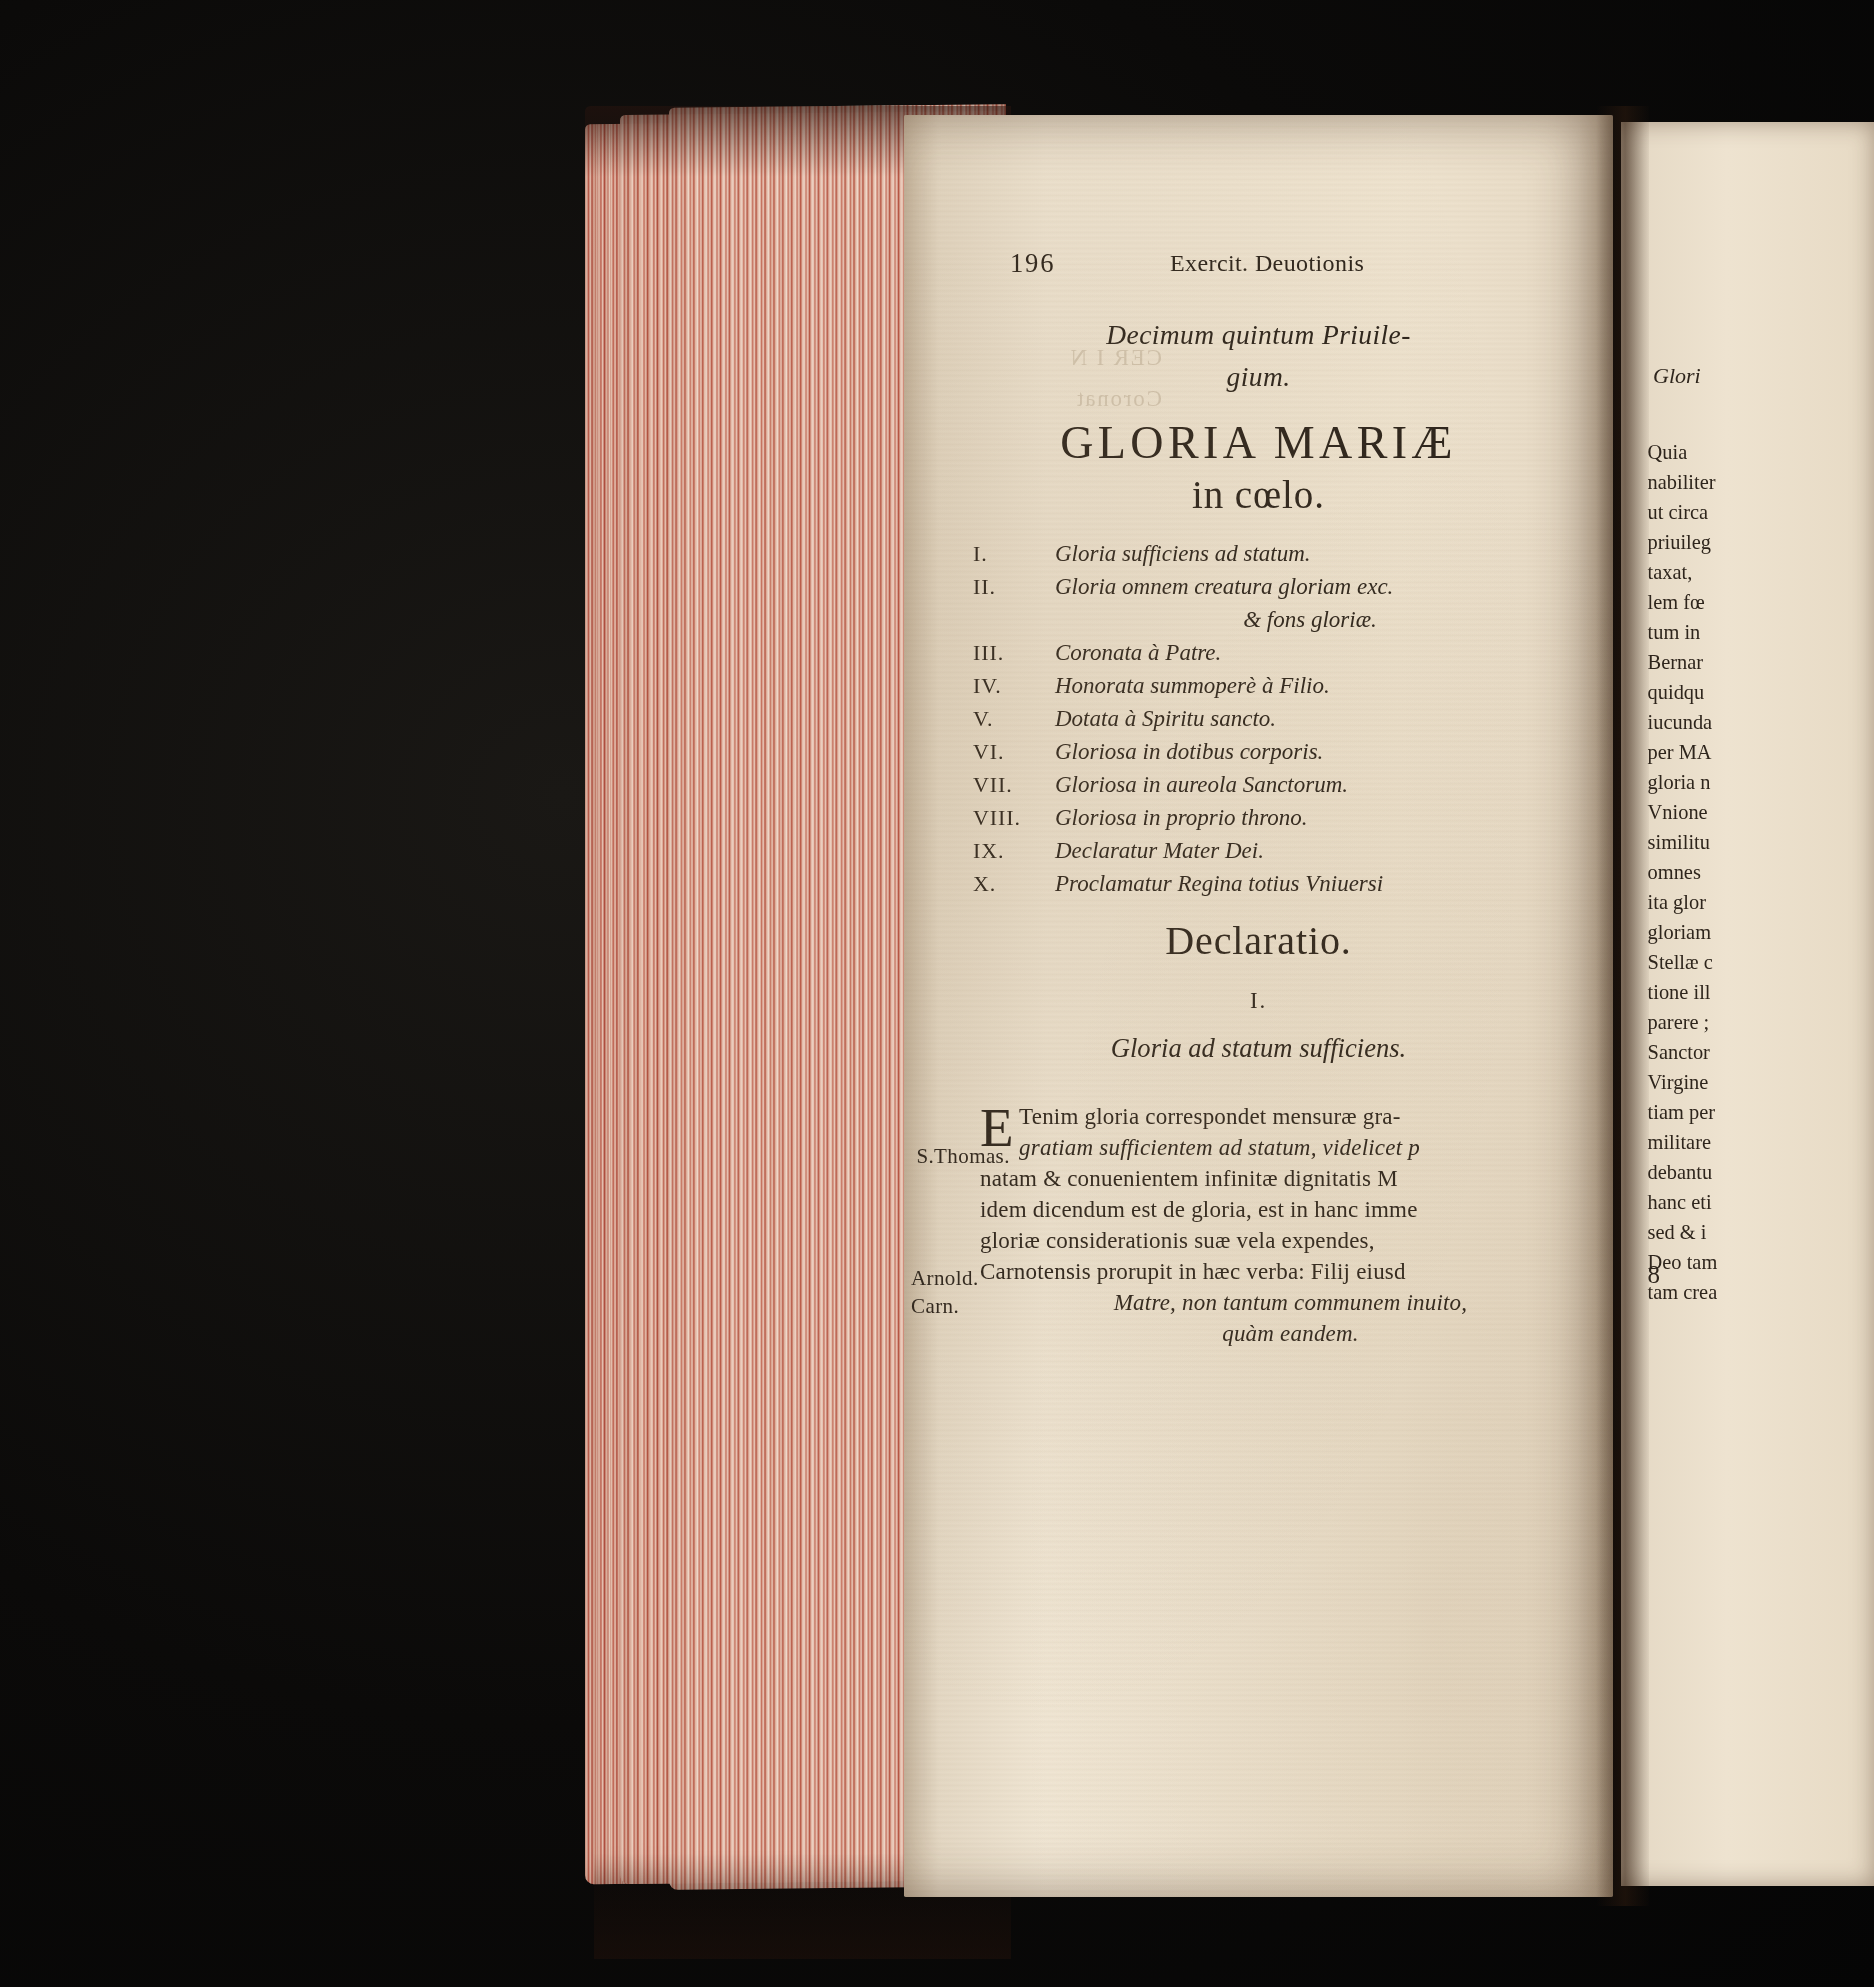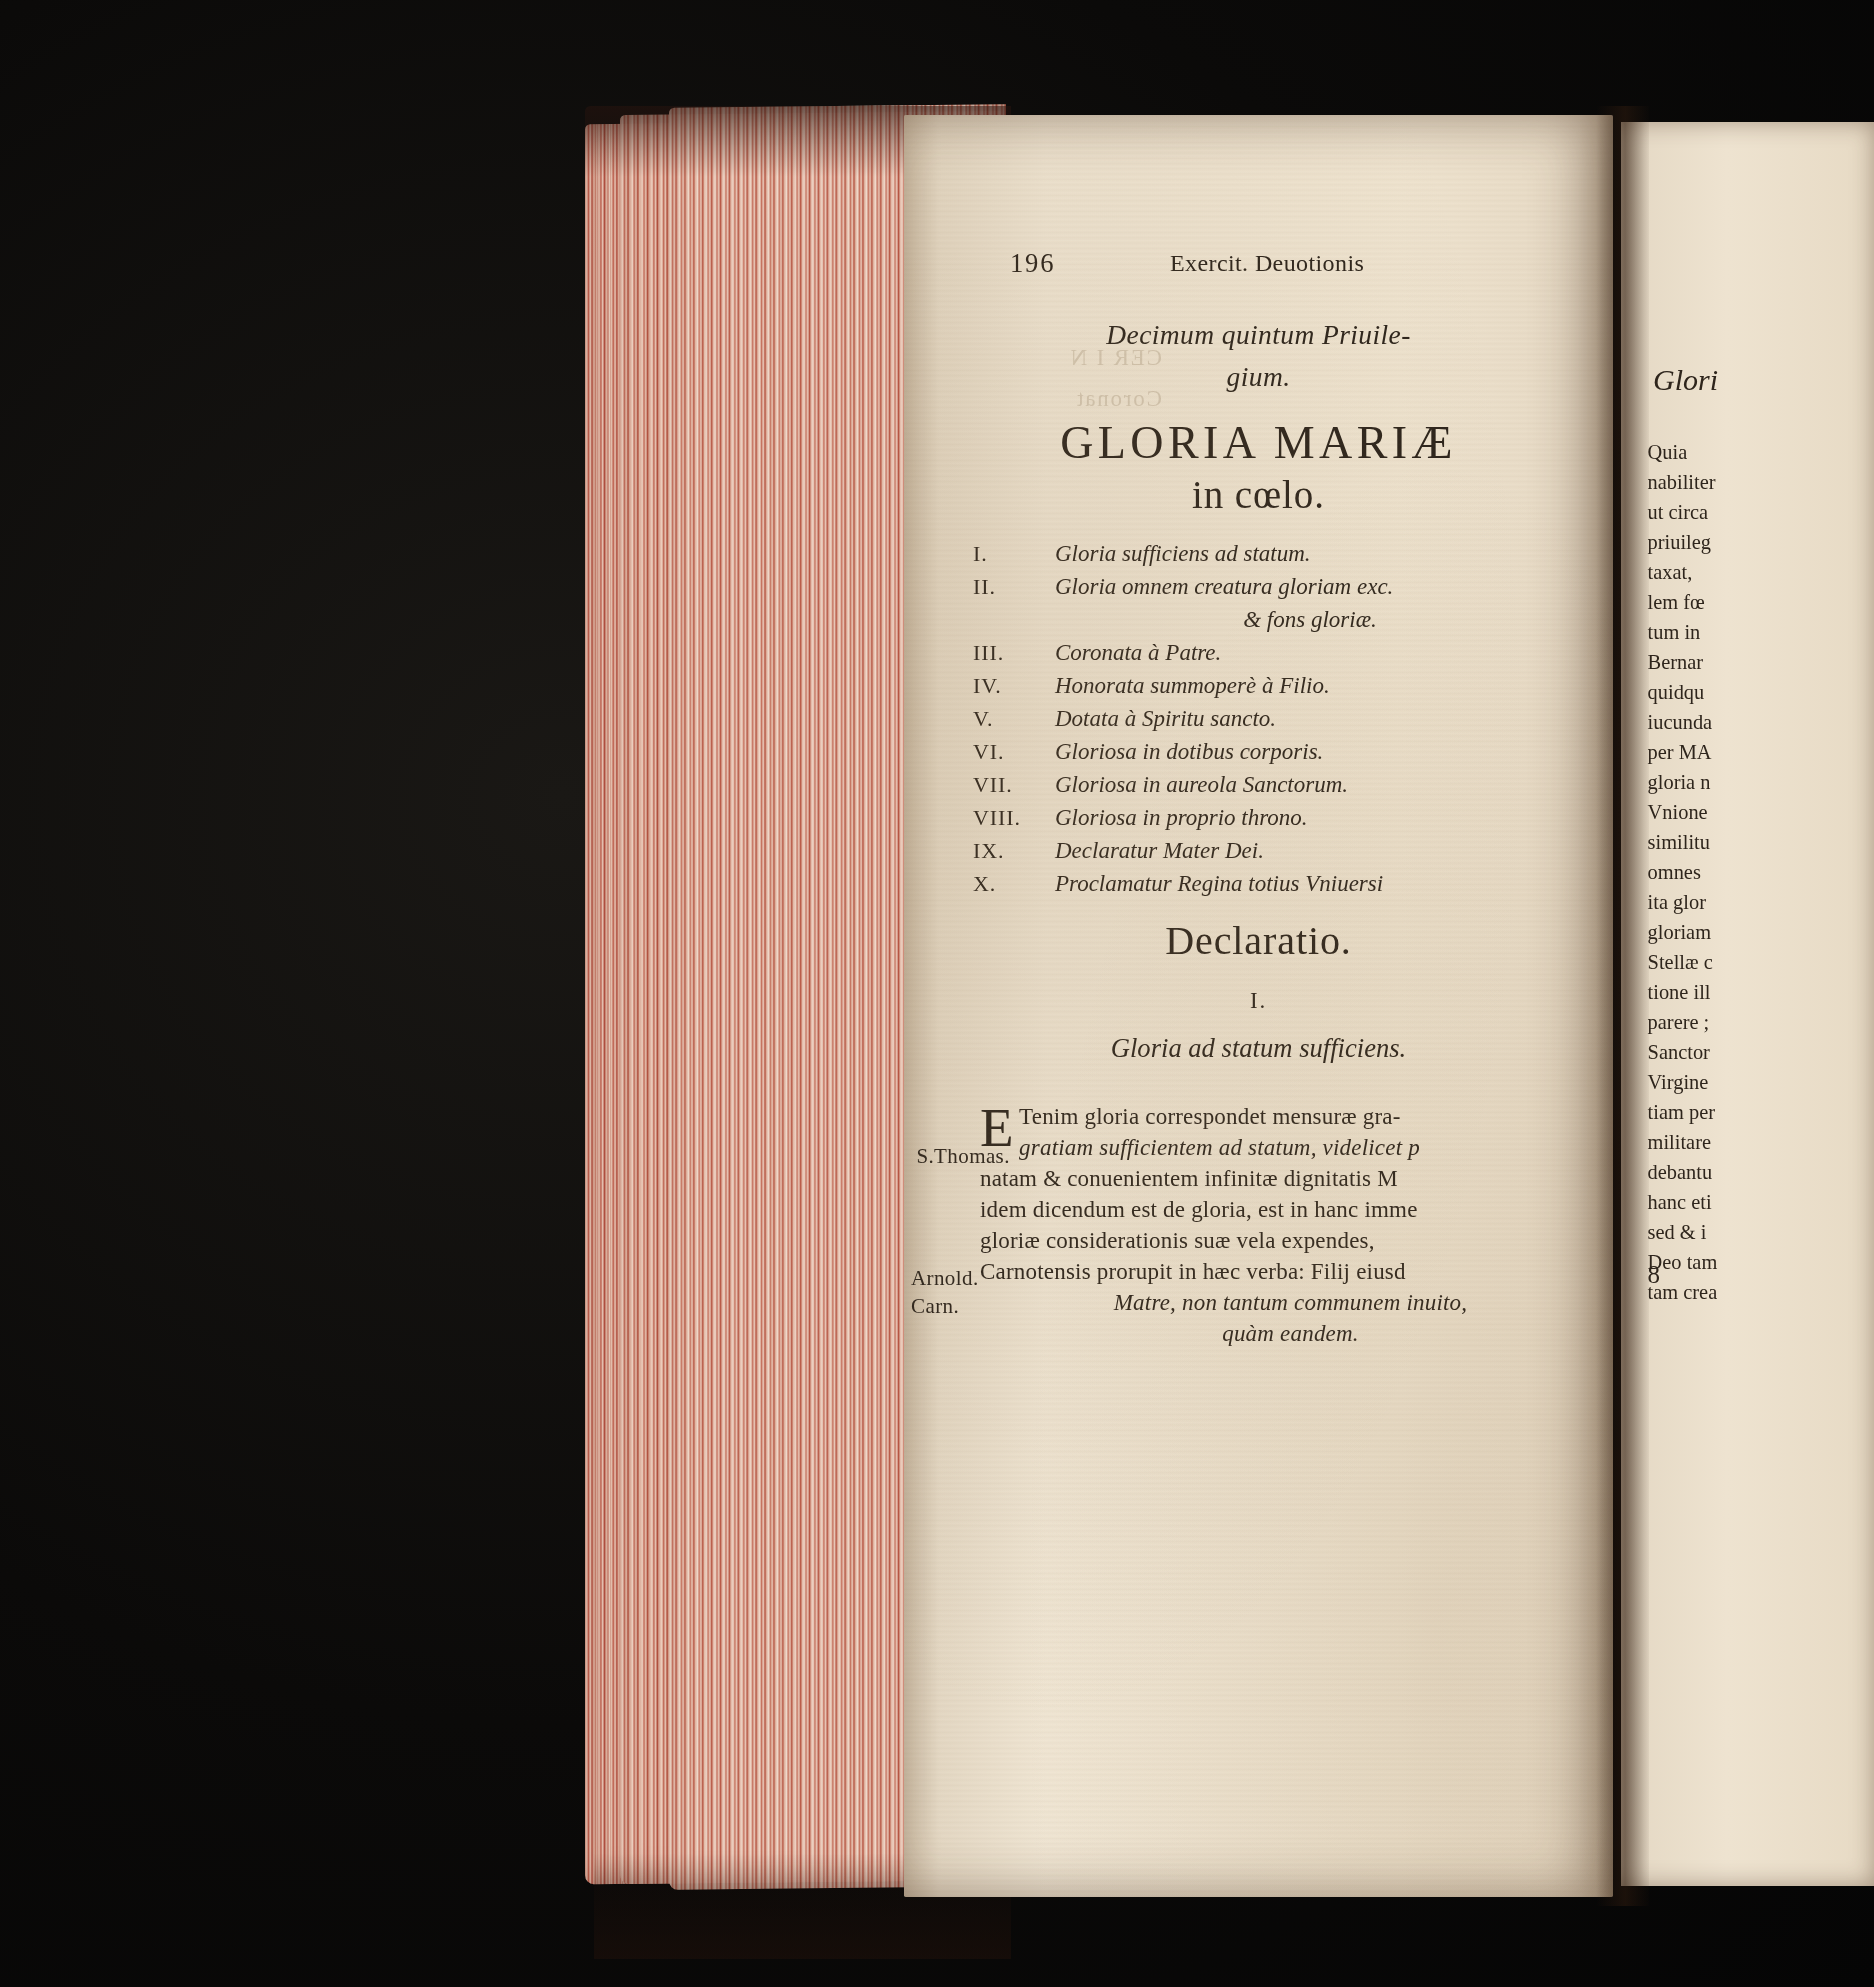--- a/index.html
+++ b/index.html
@@ -296,21 +296,21 @@
     font-size: 21px;
     letter-spacing: 0.4px;
   }
   .mn-thomas { left: 12.4px; top: 1029px; }
   .mn-arnold { left: 7px; top: 1151px; }
   .mn-arnold2 { left: 7px; top: 1179px; }
   .rp-head {
     position: absolute;
     left: 32px;
     top: 241px;
-    font-size: 30px;
+    font-size: 22px;
     font-style: italic;
     color: #2e251c;
   }
   .rp-body {
     position: absolute;
     left: 26.6px;
     top: 315px;
     width: 231px;
     font-size: 20.4px;
     line-height: 30px;

